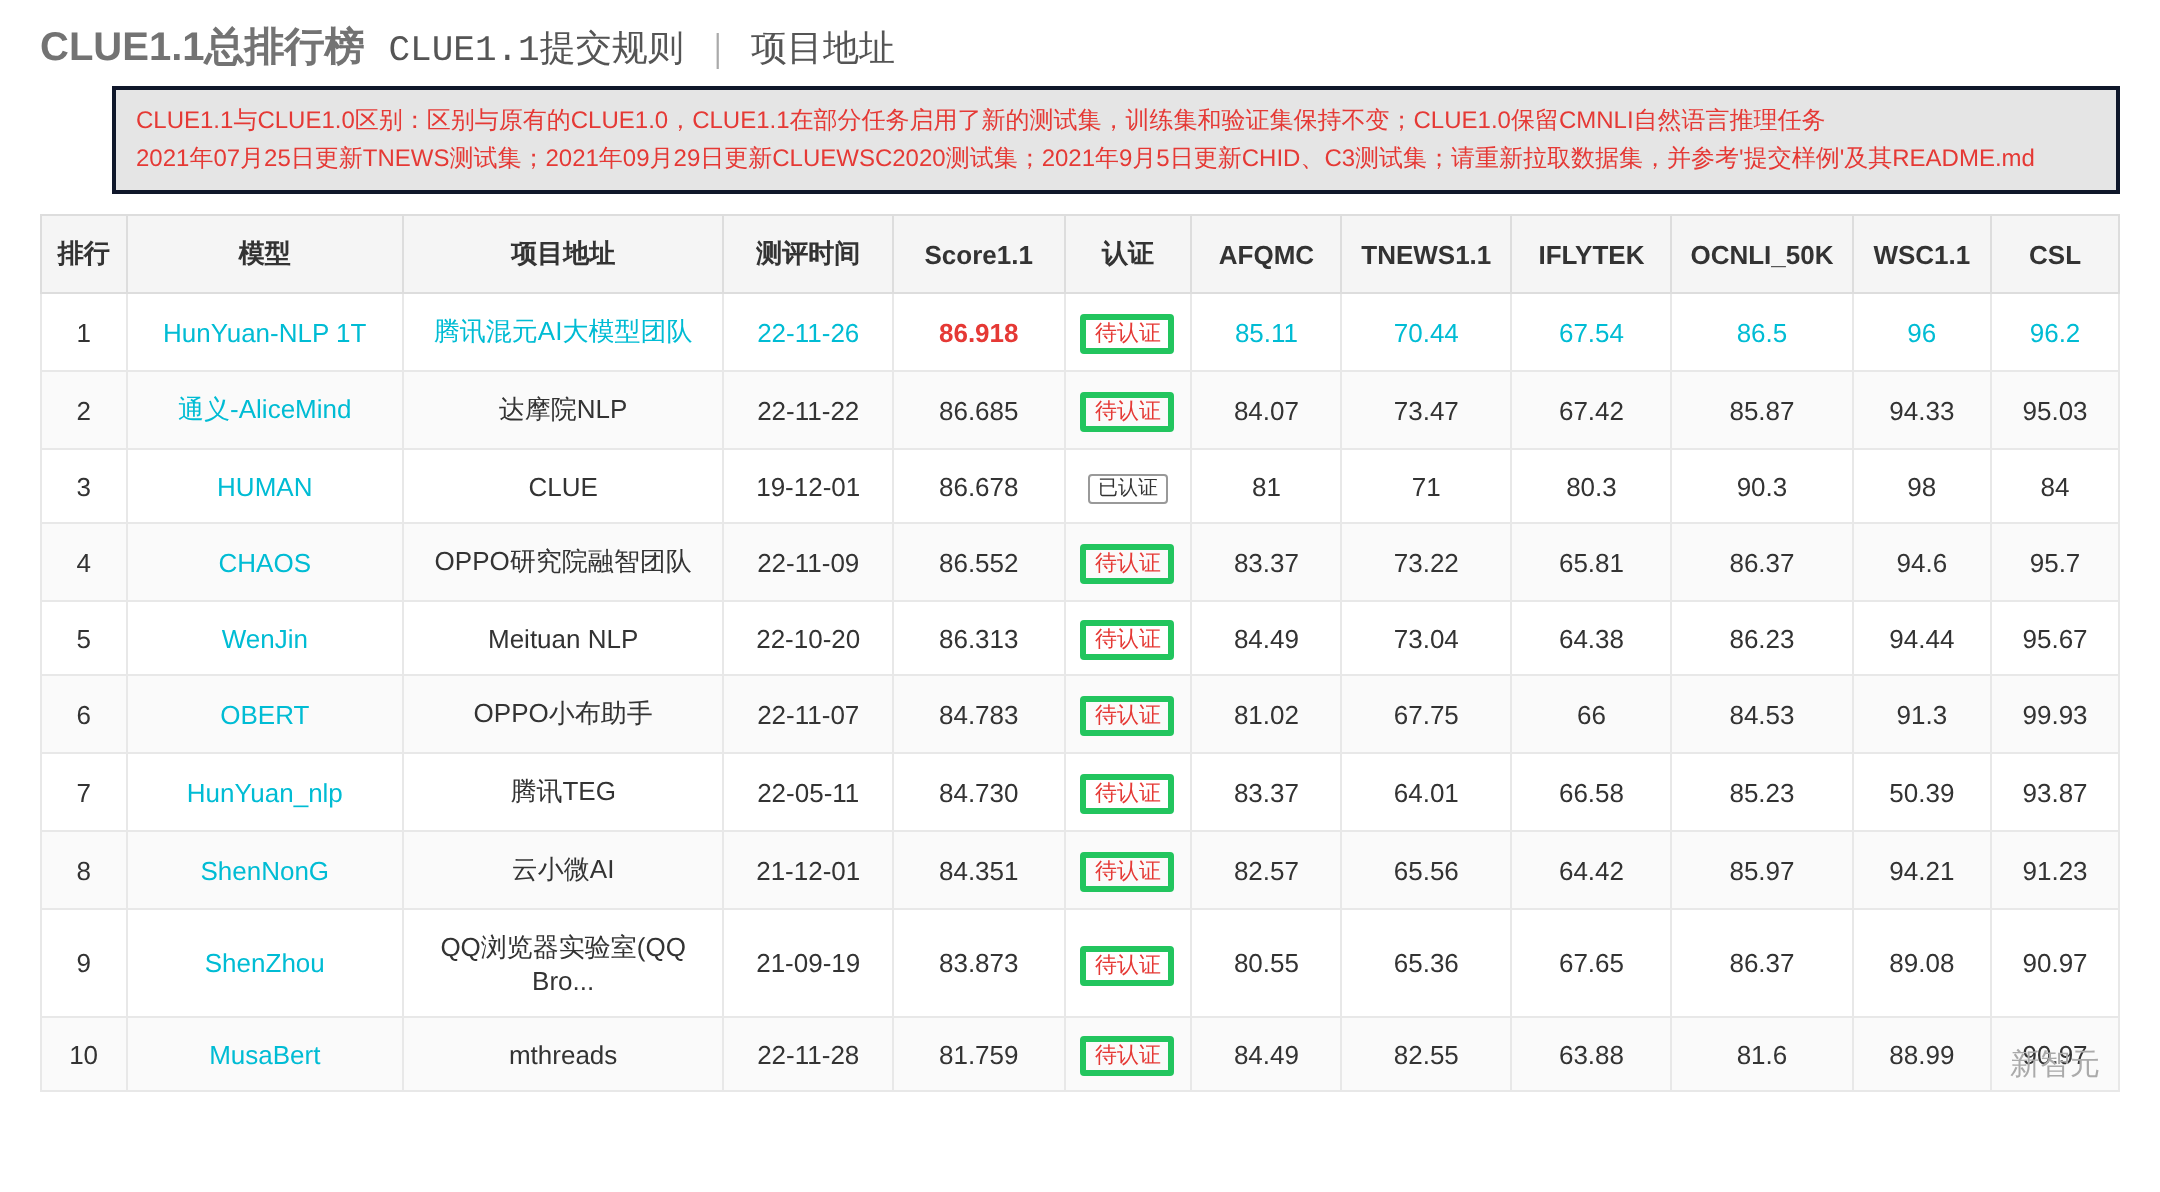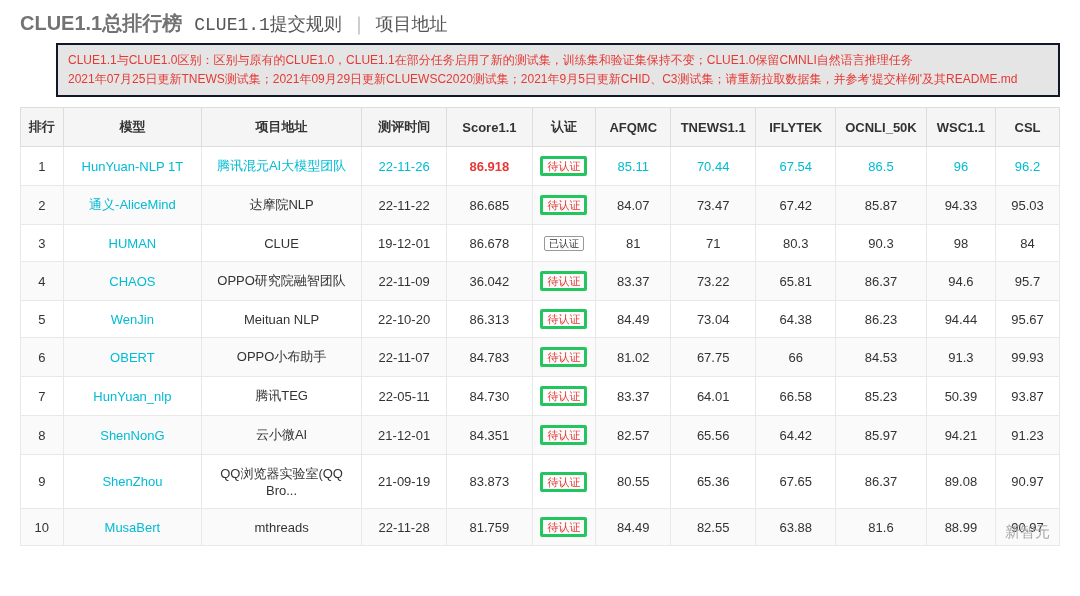--- a/index.html
+++ b/index.html
@@ -214,21 +214,21 @@
             <td>80.3</td>
             <td>90.3</td>
             <td>98</td>
             <td>84</td>
           </tr>
           <tr>
             <td>4</td>
             <td><a class="link-teal" href="#">CHAOS</a></td>
             <td>OPPO研究院融智团队</td>
             <td>22-11-09</td>
-            <td>36.042</td>
+            <td>86.552</td>
             <td><span class="badge-pending">待认证</span></td>
             <td>83.37</td>
             <td>73.22</td>
             <td>65.81</td>
             <td>86.37</td>
             <td>94.6</td>
             <td>95.7</td>
           </tr>
           <tr>
             <td>5</td>

